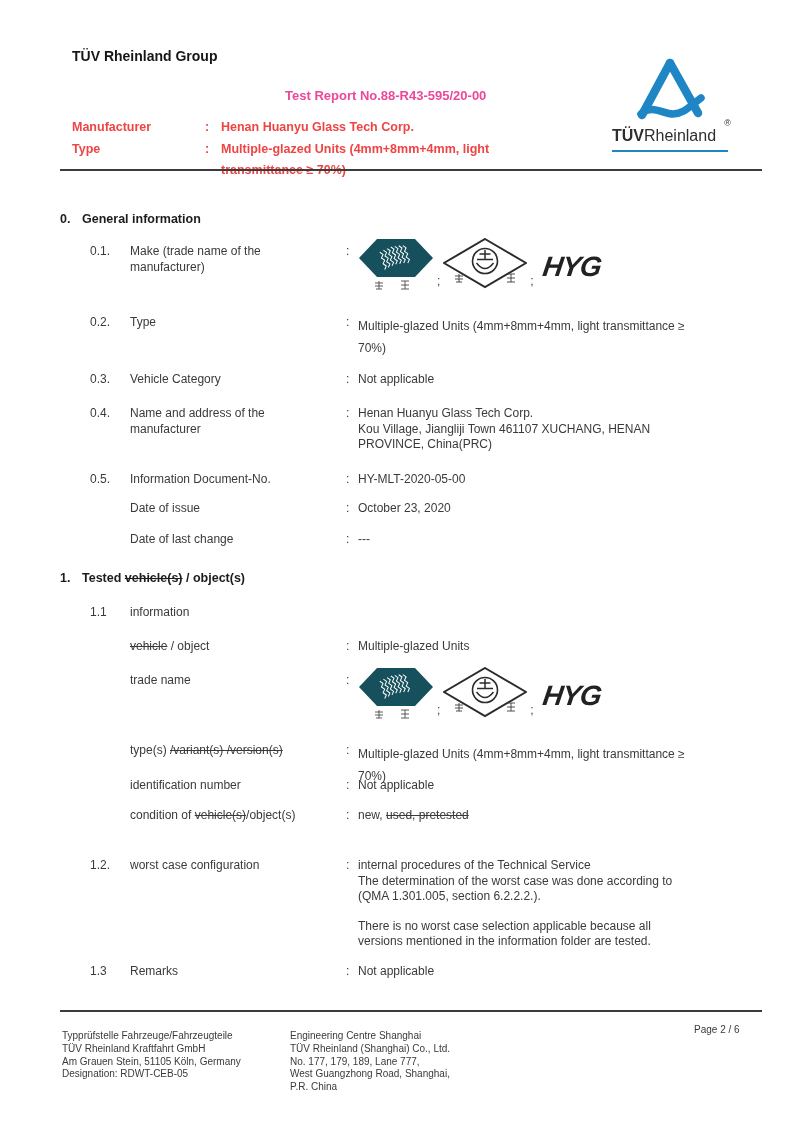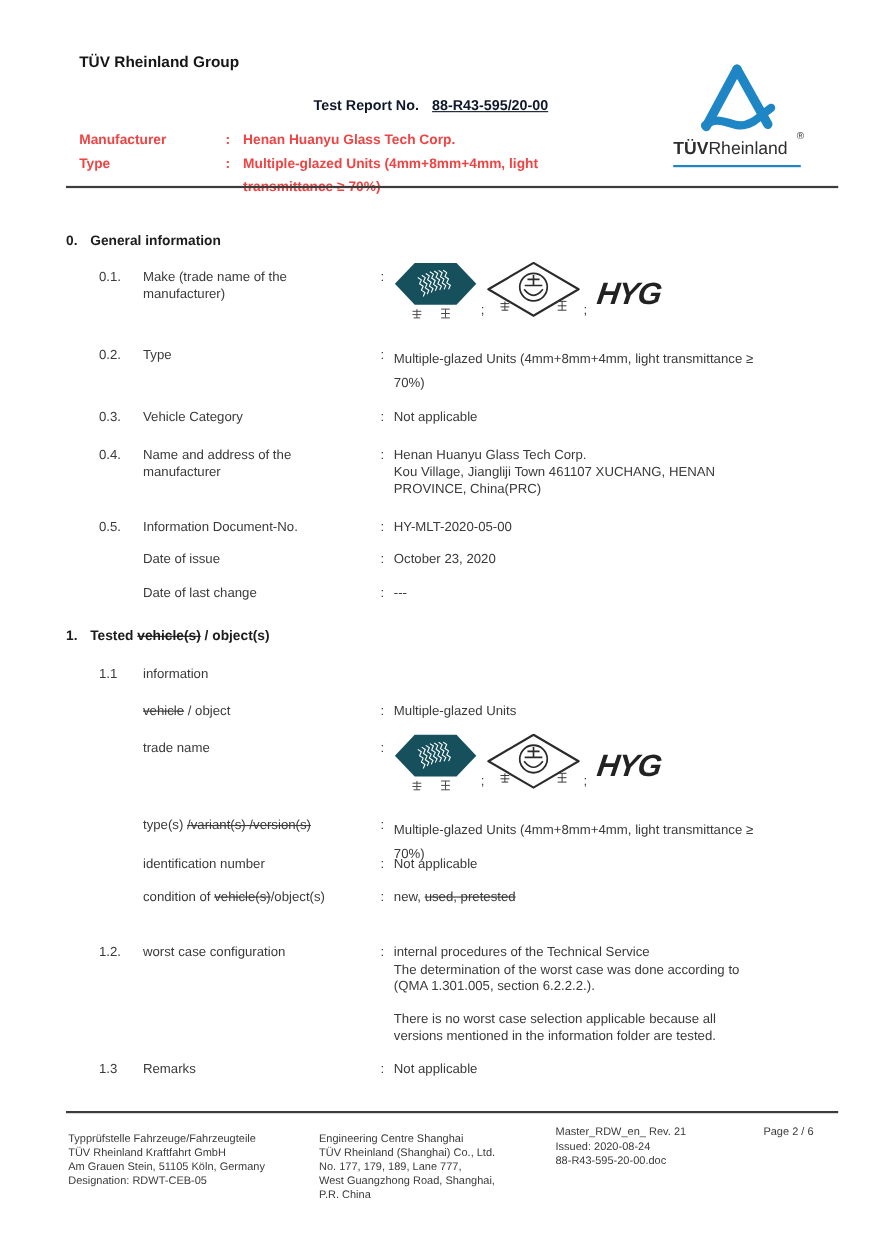--- a/index.html
+++ b/index.html
@@ -5,22 +5,22 @@
   html,body{margin:0;padding:0;background:#ffffff;}
   .page{
     position:relative; width:793px; height:1122px; background:#fff;
     font-family:"Liberation Sans", sans-serif; color:#3a3a3a; overflow:hidden;
   }
   .abs{position:absolute;}
   .strike{text-decoration:line-through;}
 
   
   .brand{left:72px; top:48px; font-size:14px; font-weight:bold; color:#161616;}
-  .report-line{left:285px; top:88px; font-size:13px; font-weight:bold; color:#0f172a; display:flex;}
-  .report-line .no{margin-left:12px;text-decoration:underline;}
+  .report-line{left:285px; top:88px; font-size:13px; font-weight:bold; color:#ec4899; display:flex;}
+  .report-line .no{margin-left:0;}
   .hrow{left:72px; display:grid; grid-template-columns:133px 16px auto; font-size:12.5px; font-weight:bold; color:#ef4444; line-height:21px;}
   .hrule{left:60px; top:169px; width:702px; height:2px; background:#3c3c3c;}
 
   
   .tuvlogo{left:612px; top:57px; width:116px;}
   .tuvlogo svg.tri{display:block; margin:0 auto; width:76px; height:66px;}
   .tuvtext{position:relative; margin-top:4px; font-size:16px; color:#2e2e2e; white-space:nowrap;}
   .tuvtext .tb{font-weight:bold;}
   .tuvtext .reg{position:absolute; right:-3px; top:-9px; font-size:9px;}
   .tuvline{height:2px; background:#1f86c5; margin-top:5px; width:116px;}
@@ -321,21 +321,16 @@
   </div>
 
   <div class="abs fcol" style="left:290px; top:1030px;">
     <div>Engineering Centre Shanghai</div>
     <div>TÜV Rheinland (Shanghai) Co., Ltd.</div>
     <div>No. 177, 179, 189, Lane 777,</div>
     <div>West Guangzhong Road, Shanghai,</div>
     <div>P.R. China</div>
   </div>
 
-  <div class="abs fcol" style="left:505px; top:1024px;">
-    <div>Master_RDW_en_ Rev. 21</div>
-    <div>Issued: 2020-08-24</div>
-    <div>88-R43-595-20-00.doc</div>
-  </div>
 
   <div class="abs fcol" style="left:694px; top:1024px;">Page 2 / 6</div>
 
 </div>
 
 </body></html>

